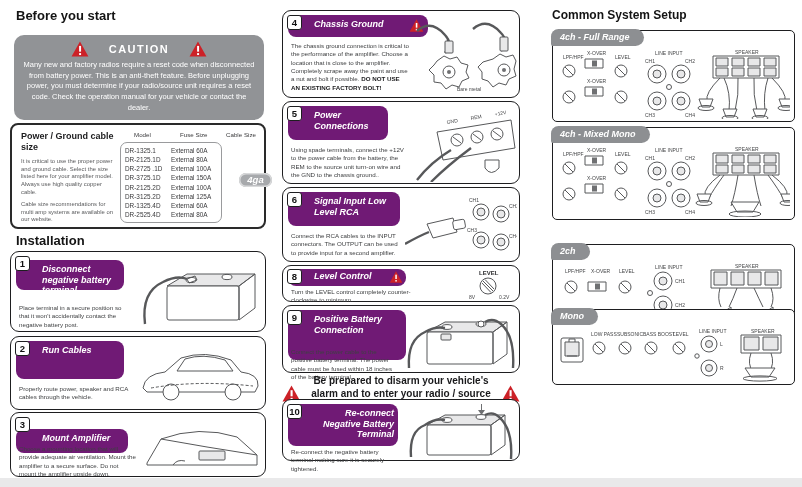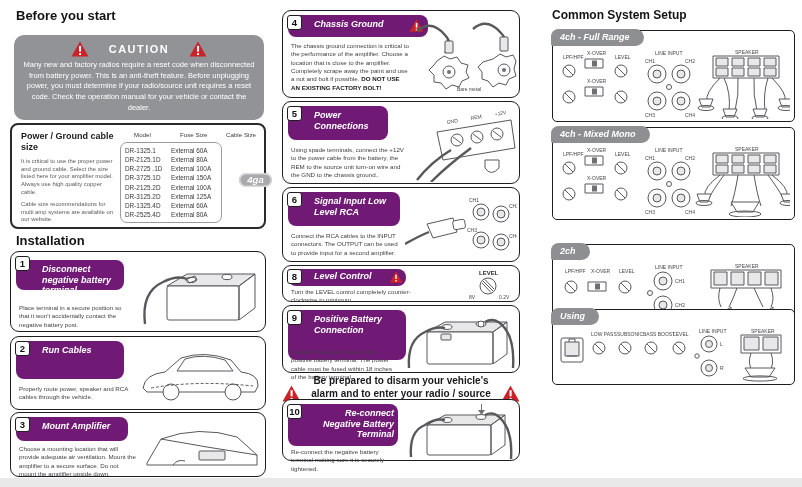--- a/index.html
+++ b/index.html
@@ -150,21 +150,21 @@
     <svg class="art" style="left:126px;top:5px;" width="126" height="64" viewBox="0 0 126 64">
       <path class="fw" d="M6 46 Q8 32 28 30 L44 16 Q68 8 94 18 L104 30 Q122 32 121 44 L118 50 L10 50 Z"></path>
       <path class="ln" d="M48 17 Q66 11 88 18 L96 29 L40 29 Z"></path>
       <circle class="fw" cx="34" cy="50" r="8"></circle>
         <circle class="fw" cx="96" cy="50" r="8"></circle>
       <path class="ln" d="M14 46 Q60 38 116 44" stroke-dasharray="3 2"></path>
     </svg>
   </div>
 
   <div class="box" style="left:10px;top:412px;width:256px;height:65px;">
-    <div class="shead" style="left:5px;top:4px;width:112px;height:24px;">
+    <div class="shead" style="left:5px;top:16px;width:112px;height:24px;">
       <span class="stitle">Mount Amplifier</span>
     </div>
     <div class="snum">3</div>
     <div class="sbody" style="left:8px;top:32px;width:118px;">Choose a mounting location that will provide adequate air ventilation. Mount the amplifier to a secure surface. Do not mount the amplifier upside down.</div>
     <svg class="art" style="left:132px;top:4px;" width="118" height="56" viewBox="0 0 118 56">
       <path class="fw" d="M4 46 L18 22 Q56 8 94 20 L114 38 L114 48 L4 48 Z"></path>
       <path class="ln" d="M18 22 L64 30 L114 38"></path>
       <rect class="fl" x="56" y="34" width="26" height="9" rx="1"></rect>
       <path class="ln" d="M30 48 Q34 42 42 44"></path>
     </svg>
@@ -492,21 +492,21 @@
           </g>
         <g transform="translate(44,42)">
             <path class="fw" d="M0 10 L10 10 L22 2 L22 12 L10 12 Z"></path>
             <path class="ln" d="M0 6 L0 14"></path>
           </g>
       </g>
     </svg>
   </div>
 
   <div class="panel" style="left:552px;top:309px;width:243px;height:76px;">
-    <div class="tab">Using</div>
+    <div class="tab">Mono</div>
     <svg class="art" style="left:4px;top:18px;" width="233" height="54" viewBox="0 0 233 54">
       <g>
         <rect class="fw" x="4" y="10" width="22" height="24" rx="2"></rect>
         <rect class="fl" x="8" y="14" width="14" height="14"></rect>
         <path class="ln" d="M10 28 l10 0 M12 14 l0 -3 l6 0 l0 3"></path>
       </g>
       <g>
         <text class="tinylbl" x="34" y="8" font-size="3.8">LOW PASS</text>
         <text class="tinylbl" x="60" y="8" font-size="3.8">SUBSONIC</text>
         <text class="tinylbl" x="86" y="8" font-size="3.8">BASS BOOST</text>

